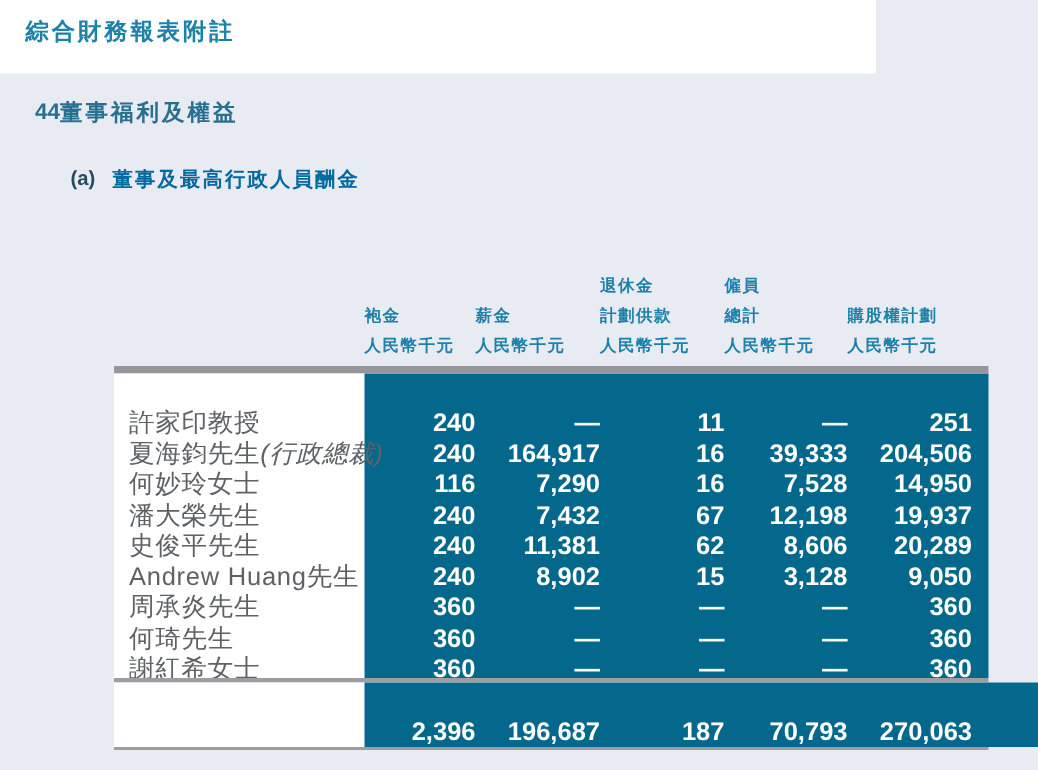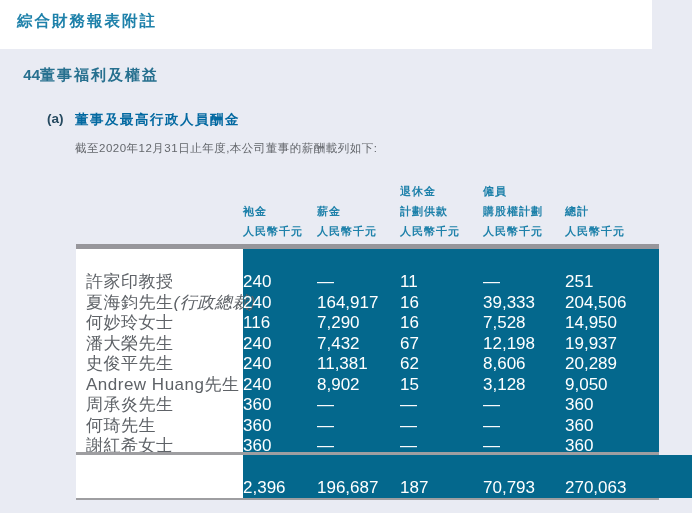--- a/index.html
+++ b/index.html
@@ -2,21 +2,21 @@
 <html><head>
 <meta charset="utf-8">
 <style>
   html,body{margin:0;padding:0;}
   .page{
     position:relative;width:692px;height:513px;overflow:hidden;
     background:#e9ebf3;
     font-family:"Liberation Sans", sans-serif;
     -webkit-font-smoothing:antialiased;
   }
-  .top-band{position:absolute;left:0;top:0;width:652px;height:49px;background:#ffffff;}
+  .top-band{position:absolute;left:0;top:0;width:584px;height:49px;background:#ffffff;}
   .doc-title{
     position:absolute;left:17px;top:11px;margin:0;
     font-size:15.5px;font-weight:bold;color:#1e81aa;letter-spacing:2px;
   }
   .section-heading{position:absolute;left:14px;top:66px;display:flex;text-align:right;}
   .sec-num{font-size:15px;font-weight:bold;color:#27708f;width:26px;}
   .sec-title{font-size:15px;font-weight:bold;color:#27708f;letter-spacing:2px;}
   .subsection-heading{position:absolute;left:47px;top:111px;display:flex;}
   .sub-label{font-size:13.5px;font-weight:bold;color:#264a60;width:28px;}
   .sub-title{font-size:13.5px;font-weight:bold;color:#0369a1;letter-spacing:1.5px;}
@@ -35,21 +35,21 @@
   }
   .hcell.last{padding-right:11px;}
   .bar-top{position:absolute;left:76px;top:244px;width:583px;height:5px;background:#97969b;}
 
   .tbody{position:absolute;left:76px;top:249px;width:583px;height:203px;background:#ffffff;}
   .teal-bg{position:absolute;left:167px;top:0;right:0;bottom:0;background:#04688d;}
   .rows{position:absolute;left:0;top:23px;width:583px;}
   .trow{grid-auto-rows:20.5px;line-height:20.5px;}
   .cell{font-size:17px;white-space:nowrap;}
   .cell.name{padding-left:10px;color:#5e6267;text-align:left;letter-spacing:0.5px;}
-  .cell.num{color:#ffffff;font-weight:normal;}
+  .cell.num{text-align:right;color:#ffffff;font-weight:bold;}
   .cell.num.last{padding-right:11px;}
   .nm-it{font-style:italic;}
 
   .separator{position:absolute;left:76px;top:452px;width:583px;height:3px;background:#9e9ea1;}
   .tfoot{position:absolute;left:76px;top:455px;width:627px;height:43px;background:#ffffff;}
   .total-row{position:absolute;left:0;top:23px;width:583px;line-height:20.5px;}
   .bottom-line{position:absolute;left:76px;top:498px;width:583px;height:2px;background:#9e9ea1;}
 </style>
 </head>
 <body>
@@ -63,38 +63,37 @@
   <div class="section-heading">
     <span class="sec-num">44</span>
     <span class="sec-title">董事福利及權益</span>
   </div>
 
   <div class="subsection-heading">
     <span class="sub-label">(a)</span>
     <span class="sub-title">董事及最高行政人員酬金</span>
   </div>
 
-  <p class="intro">截至2020年12月31日止年度,本公司董事的薪酬載列如下:</p>
 
   <div class="thead">
     <div class="grid6 hrow">
       <span class="hcell"></span>
       <span class="hcell"></span>
       <span class="hcell"></span>
       <span class="hcell">退休金</span>
       <span class="hcell">僱員</span>
       <span class="hcell last"></span>
     </div>
     <div class="grid6 hrow">
       <span class="hcell"></span>
       <span class="hcell">袍金</span>
       <span class="hcell">薪金</span>
       <span class="hcell">計劃供款</span>
+      <span class="hcell last">總計</span>
       <span class="hcell">購股權計劃</span>
-      <span class="hcell last">總計</span>
     </div>
     <div class="grid6 hrow">
       <span class="hcell"></span>
       <span class="hcell">人民幣千元</span>
       <span class="hcell">人民幣千元</span>
       <span class="hcell">人民幣千元</span>
       <span class="hcell">人民幣千元</span>
       <span class="hcell last">人民幣千元</span>
     </div>
   </div>

